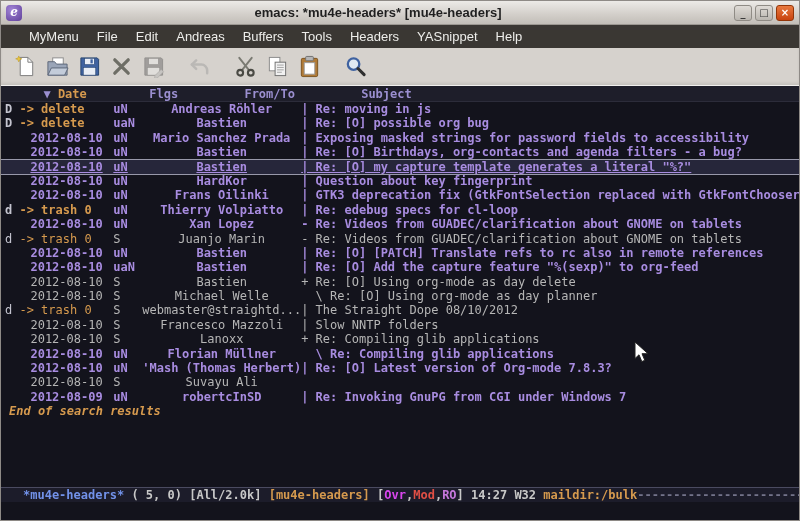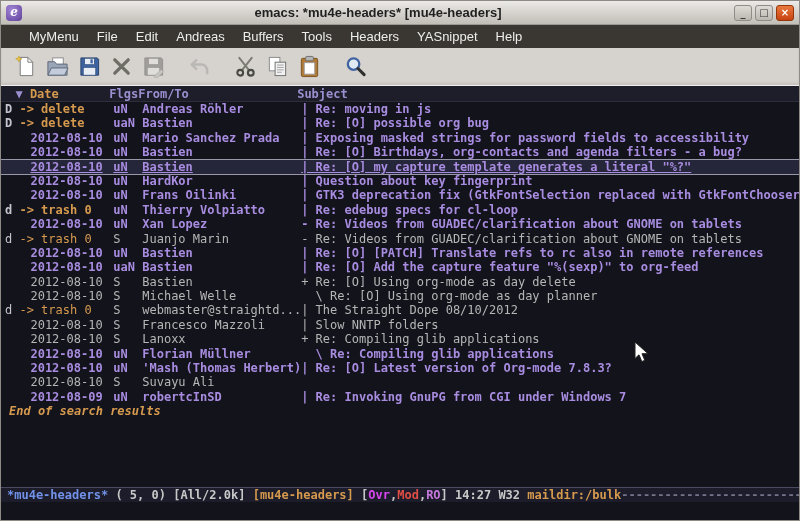--- a/index.html
+++ b/index.html
@@ -23,48 +23,48 @@
   
   .toolbar { flex:0 0 38px; background:#d6d2cd; border-bottom:1px solid #f2f0ee; box-shadow:inset 0 -2px 3px rgba(0,0,0,0.08); display:flex; align-items:center; padding:0 8px; }
   .tool-btn { width:32px; height:32px; display:flex; align-items:center; justify-content:center; border-radius:3px; background:transparent; border:none; padding:0; }
   .tool-btn svg { width:23px; height:23px; }
   .tool-btn.disabled { opacity:.45; filter:grayscale(1); }
   .tool-gap { width:14px; flex:0 0 14px; }
 
   
   .buffer { flex:1 1 auto; overflow:hidden; background:#13131c; font-family:"DejaVu Sans Mono",monospace; font-size:12px; }
 
-  .header-line { display:flex; height:16px; line-height:16px; padding-left:0; background:#1e1e2a; font-weight:bold; white-space:pre; border-bottom:1px solid #2c2c3a; }
+  .header-line { display:flex; height:16px; line-height:16px; padding-left:16px; background:#1e1e2a; font-weight:bold; white-space:pre; border-bottom:1px solid #2c2c3a;gap:12px; }
   .header-line > span { flex:0 0 auto; overflow:hidden; white-space:pre; }
   .header-line .col-subject { flex:1 1 auto; }
   .hdr-arrow { color:#9b8fd0; }
   .hdr-date { color:#d69a4e; }
   .hdr-dim { color:#9b8fd0; }
 
   .col-mark { width:2ch; }
   .col-date { width:13ch; }
   .col-flags { width:4ch; }
-  .col-from { width:22ch; }
+  .col-from { width:22ch;text-align:center; }
   .col-subject { flex:1 1 auto; }
 
   .msg-row { display:flex; height:14.4px; line-height:14.4px; padding-left:4px; white-space:pre; cursor:default; }
   .msg-row > span { flex:0 0 auto; overflow:hidden; white-space:pre; }
   .msg-row > .col-subject { flex:1 1 auto; }
   .msg-row.unread { color:#a88ce0; font-weight:bold; }
   .msg-row.read { color:#b6b6b6; }
   .msg-row .col-mark { color:#c4c4cf; font-style:normal; }
   .msg-row.marked .col-date { color:#d69a4e; }
   .msg-row:not(.marked) .col-date { padding-left:11px; }
   .msg-row.current { background:#26263a; box-shadow:0 -1px 0 #9898aa, 0 1px 0 #9898aa; }
   .msg-row.current > span { text-decoration:underline; }
 
   .end-marker { color:#d69a4e; font-style:italic; font-weight:bold; height:14.4px; line-height:14.4px; padding-left:8px; white-space:pre; }
 
   
-  .modeline { flex:0 0 15px; height:15px; line-height:14px; background:#1c1c2a; border-top:1px solid #4a4a60; font-family:"DejaVu Sans Mono",monospace; font-size:12px; font-weight:bold; white-space:pre; overflow:hidden; padding-left:6px; display:flex; }
+  .modeline { flex:0 0 15px; height:15px; line-height:14px; background:#1c1c2a; border-top:1px solid #4a4a60; font-family:"DejaVu Sans Mono",monospace; font-size:12px; font-weight:bold; white-space:pre; overflow:hidden; padding-left:22px; display:flex; }
   .modeline span { flex:0 0 auto; }
   .ml-buffer  { color:#7292ea; }
   .ml-plain   { color:#c8c8c8; }
   .ml-mode    { color:#d69a4e; }
   .ml-ovr     { color:#d946ef; }
   .ml-mod     { color:#e04f45; }
   .ml-ro      { color:#c678dd; }
   .ml-maildir { color:#d69a4e; }
   .ml-dashes  { color:#73738a; }
 

